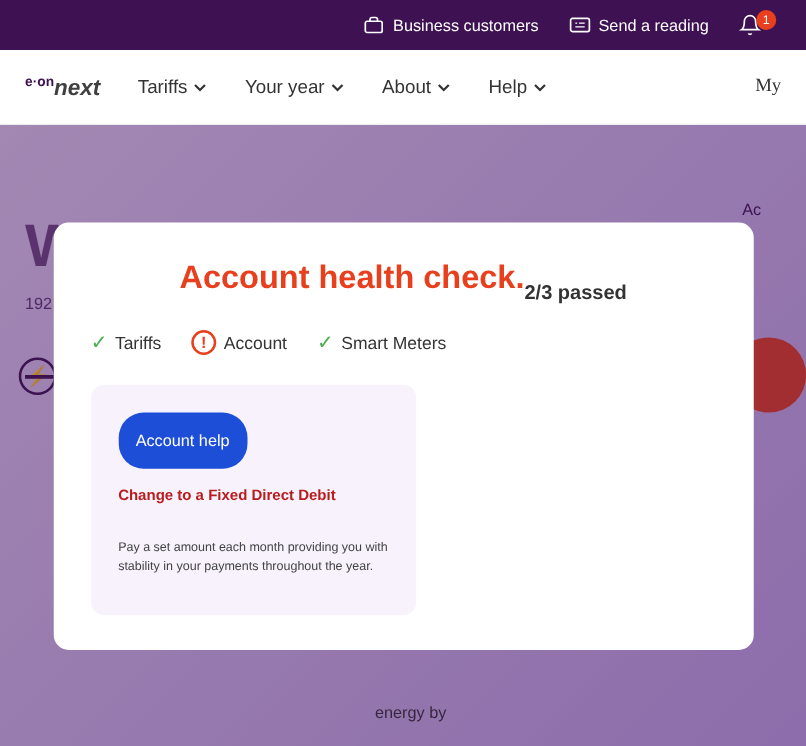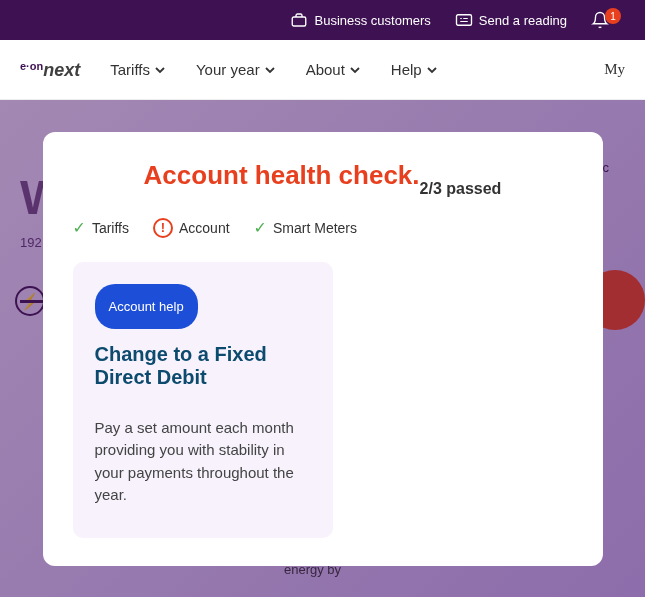--- a/index.html
+++ b/index.html
@@ -127,21 +127,21 @@
       bottom: 80px;
       right: 20px;
       width: 200px;
       font-size: 13px;
       color: #333;
       line-height: 1.5;
     }
     .bg-energy {
       position: absolute;
       bottom: 20px;
-      left: 284px;
+      left: 300px;
       font-size: 13px;
       color: #333;
     }
 
     
     .orange-circle {
       position: absolute;
       top: 170px;
       right: 0px;
       width: 60px;
@@ -251,27 +251,27 @@
     .card-badge {
       background: #1d4ed8;
       color: white;
       border-radius: 20px;
       padding: 15px 14px;
       font-size: 13px;
       display: inline-block;
       margin-bottom: 14px;
     }
     .card-title {
-      font-size: 20px;
-      font-weight: bold;
-      color: #0c4a6e;
+      font-size: 12px;
+      font-weight: bold;
+      color: #b91c1c;
       margin-bottom: 28px;
     }
     .card-desc {
-      font-size: 15px;
+      font-size: 10px;
       color: #444;
       line-height: 1.5;
       margin-bottom: 9px;
     }
     .switch-btn {
       background: #e8401e;
       color: white;
       border: none;
       border-radius: 25px;
       padding: 12px 30px;

